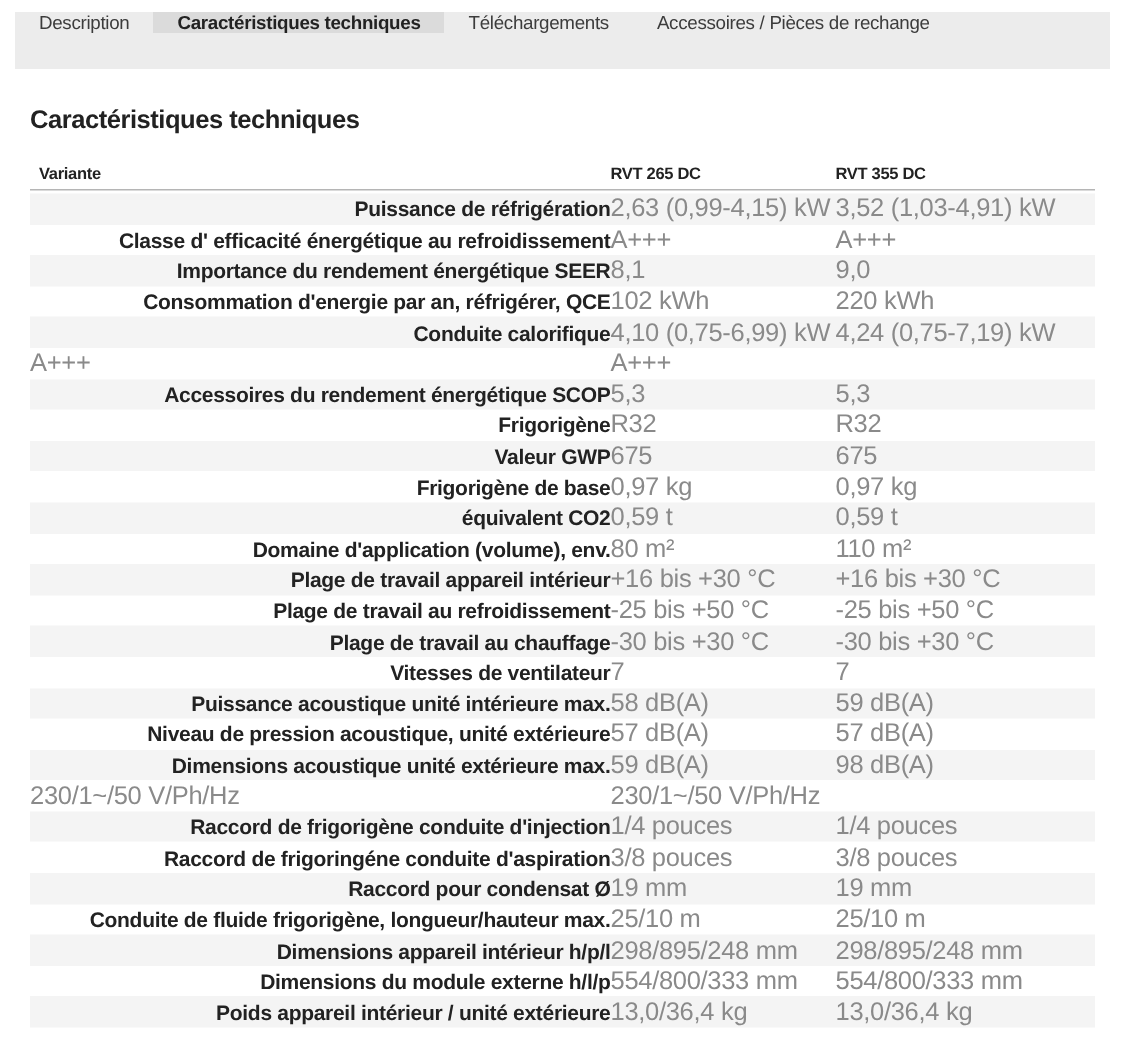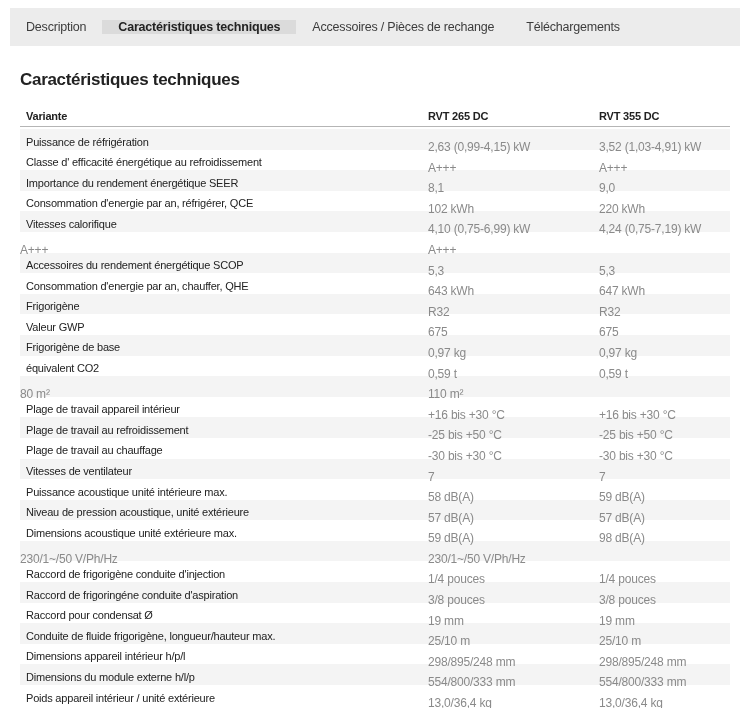--- a/index.html
+++ b/index.html
@@ -9,21 +9,21 @@
     font-family: "Liberation Sans", sans-serif;
     overflow: hidden;
     color: #222;
   }
   
   .tabbar {
     margin: 8px 9px 4px 10px;
     height: 38px;
     background: #ececec;
     display: flex;
-    align-items: center;
+    align-items: flex-start;
   }
   .tab {
     display: flex;
     align-items: center;
     padding: 0 16px;
     font-size: 12.5px;
     letter-spacing: -0.2px;
     color: #3c3c3c;
     cursor: pointer;
     white-space: nowrap;
@@ -43,60 +43,59 @@
   }
   
   .spec-table {
     margin: 15px 19px 0 20px;
     width: 710px;
   }
   .thead, .trow {
     display: grid;
     grid-template-columns: 387px 150px 1fr;
     align-items: center;
-    gap: 21px;
   }
   .thead {
     height: 22px;
     border-bottom: 1px solid #b5b5b5;
     margin-bottom: 2px;
   }
   .thead > div {
     font-size: 11px;
     font-weight: bold;
     letter-spacing: -0.2px;
     color: #222;
   }
   .thead > div:first-child { padding-left: 6px; }
   .trow { height: 20.6px; }
   .trow:nth-child(odd) { background: #f4f4f4; }
   .cell-label {
-    font-size: 11px;
-    font-weight: normal;
+    font-size: 14px;
+    font-weight: bold;
     letter-spacing: -0.2px;
     color: #222;
     padding-left: 6px;
     white-space: nowrap;
+    text-align: right;
   }
   .cell-value {
-    font-size: 12px;
+    font-size: 17px;
     letter-spacing: -0.2px;
     color: #8a8a8a;
     white-space: nowrap;
-    margin-top: 11px;
   }
 </style>
 </head>
 <body>
 
 <div class="tabbar">
   <div class="tab">Description</div>
   <div class="tab active">Caractéristiques techniques</div>
+  <div class="tab">Téléchargements</div>
   <div class="tab">Accessoires / Pièces de rechange</div>
-  <div class="tab">Téléchargements</div>
 </div>
 
 <h1 class="page-title">Caractéristiques techniques</h1>
 
 <div class="spec-table">
   <div class="thead">
     <div>Variante</div>
     <div>RVT 265 DC</div>
     <div>RVT 355 DC</div>
   </div>
@@ -115,59 +114,55 @@
         <div class="cell-label">Importance du rendement énergétique SEER</div>
         <div class="cell-value">8,1</div>
         <div class="cell-value">9,0</div>
       </div>
       <div class="trow">
         <div class="cell-label">Consommation d'energie par an, réfrigérer, QCE</div>
         <div class="cell-value">102 kWh</div>
         <div class="cell-value">220 kWh</div>
       </div>
       <div class="trow">
-        <div class="cell-label">Vitesses calorifique</div>
+        <div class="cell-label">Conduite calorifique</div>
         <div class="cell-value">4,10 (0,75-6,99) kW</div>
         <div class="cell-value">4,24 (0,75-7,19) kW</div>
       </div>
       <div class="trow">
         <div class="cell-value">A+++</div>
         <div class="cell-value">A+++</div>
       </div>
       <div class="trow">
         <div class="cell-label">Accessoires du rendement énergétique SCOP</div>
         <div class="cell-value">5,3</div>
         <div class="cell-value">5,3</div>
       </div>
       <div class="trow">
-        <div class="cell-label">Consommation d'energie par an, chauffer, QHE</div>
-        <div class="cell-value">643 kWh</div>
-        <div class="cell-value">647 kWh</div>
-      </div>
-      <div class="trow">
         <div class="cell-label">Frigorigène</div>
         <div class="cell-value">R32</div>
         <div class="cell-value">R32</div>
       </div>
       <div class="trow">
         <div class="cell-label">Valeur GWP</div>
         <div class="cell-value">675</div>
         <div class="cell-value">675</div>
       </div>
       <div class="trow">
         <div class="cell-label">Frigorigène de base</div>
         <div class="cell-value">0,97 kg</div>
         <div class="cell-value">0,97 kg</div>
       </div>
       <div class="trow">
         <div class="cell-label">équivalent CO2</div>
         <div class="cell-value">0,59 t</div>
         <div class="cell-value">0,59 t</div>
       </div>
       <div class="trow">
+        <div class="cell-label">Domaine d'application (volume), env.</div>
         <div class="cell-value">80 m²</div>
         <div class="cell-value">110 m²</div>
       </div>
       <div class="trow">
         <div class="cell-label">Plage de travail appareil intérieur</div>
         <div class="cell-value">+16 bis +30 °C</div>
         <div class="cell-value">+16 bis +30 °C</div>
       </div>
       <div class="trow">
         <div class="cell-label">Plage de travail au refroidissement</div>

